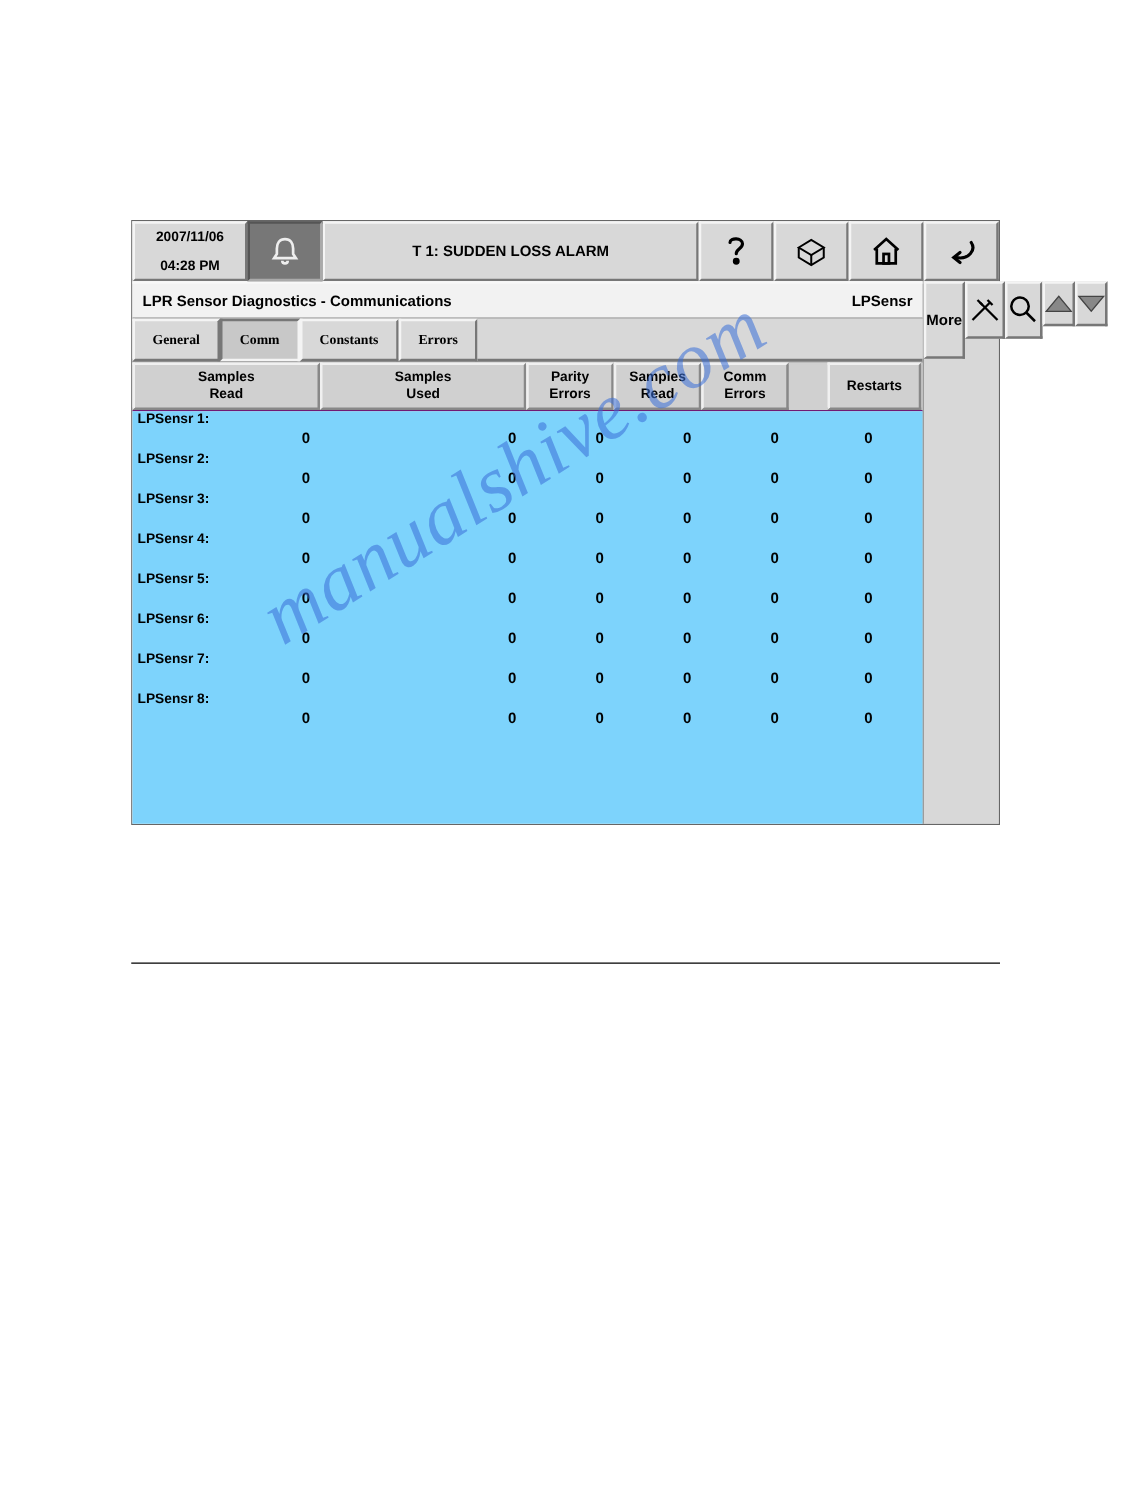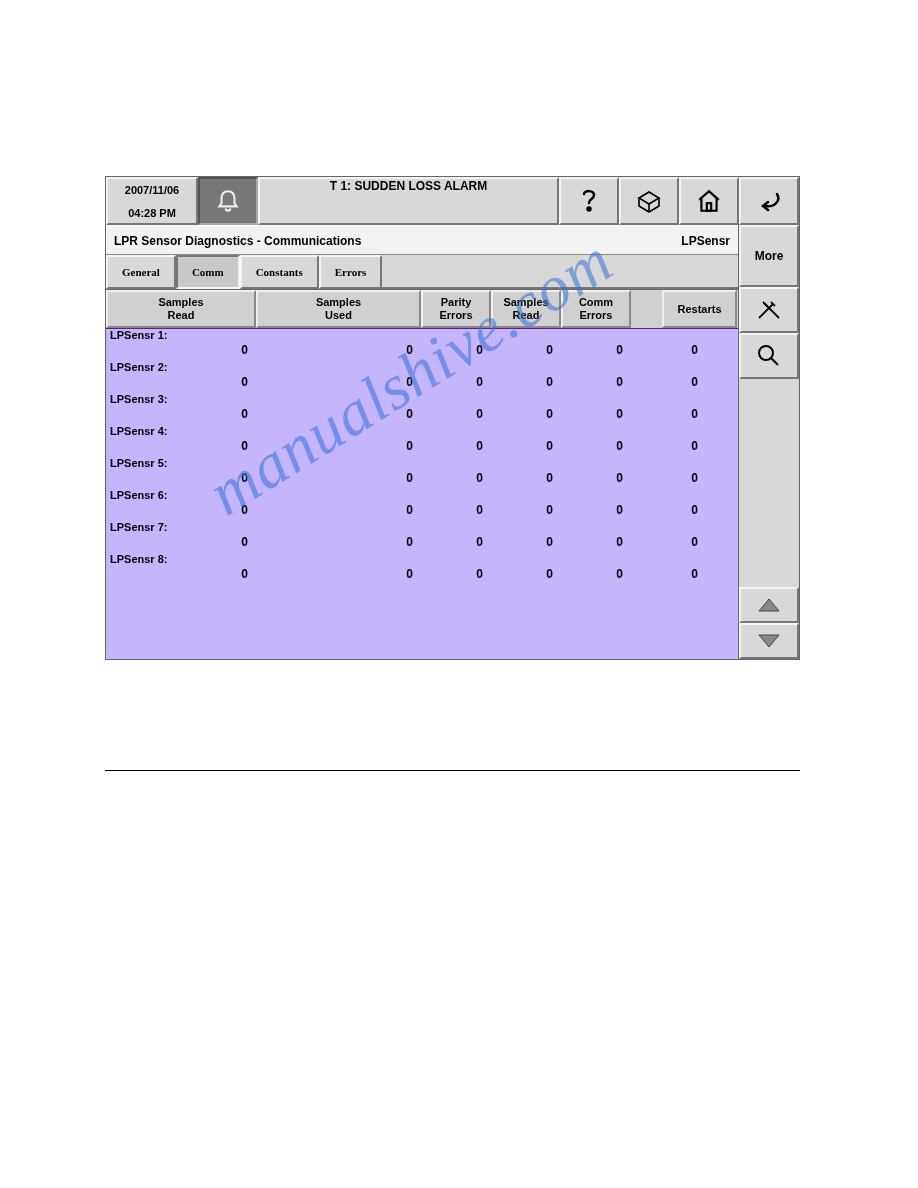--- a/index.html
+++ b/index.html
@@ -36,41 +36,41 @@
     font-size: 11px;
     font-weight: bold;
     color: #000;
   }
   .topbar .btn.dark {
     border-color: #555 #aaa #aaa #555;
     background: #777;
   }
   .topbar .datetime { width: 92px; gap: 11px; }
   .topbar .bellbtn  { width: 60px; position: relative;}
-  .topbar .alarm    { flex: 1; font-size: 12px; font-weight: bold; justify-content:flex-start;}
+  .topbar .alarm    { flex: 1; font-size: 12px; font-weight: bold; justify-content:center;}
   .topbar .iconbtn  { width: 60px; }
   .topbar .backbtn  { width: 60px; }
   .topbar svg { display:block; }
   
   .titlestrip {
     display: flex;
     align-items: center;
     height: 30px;
     padding: 0 8px;
     background: #f2f2f2;
     border-top: 2px solid #f8f8f8;
     border-bottom: 1px solid #888;
     font-size: 12px;
     font-weight: bold;
   }
   .titlestrip .spacer { flex:1; }
   
   .mainrow { display:flex; }
   .leftpane { flex:1; background:#fff; border-right:1px solid #666; }
-  .sidepane { width:60px; background:#d8d8d8; display:flex; flex-direction:column;}
+  .sidepane { width:60px; background:#d8d8d8; display:flex; flex-direction:row;}
   .sidepane .sbtn {
     height:46px;
     border: 2px solid;
     border-color: #f4f4f4 #777 #777 #f4f4f4;
     background:#d8d8d8;
     display:flex;align-items:center;justify-content:center;
     font-size:12px;font-weight:bold;color:#000;
   }
   .sidepane .filler { flex:1; background:#d8d8d8;}
   
@@ -111,21 +111,21 @@
     line-height:1.15;
   }
   .c-sread  { width:150px; }
   .c-sused  { width:165px; }
   .c-parity { width:70px; }
   .c-partial{ width:70px; }
   .c-comm   { width:70px; }
   .c-restart{ width:75px;margin-left:31px; }
   
   .dataarea {
-    background:#c4b5fd;
+    background:#7dd3fc;
     height:330px;
     position:relative;
   }
   .sensor-block {
     height:32px;
     position:relative;
   }
   .sensor-label {
     position:absolute;
     left:4px;

